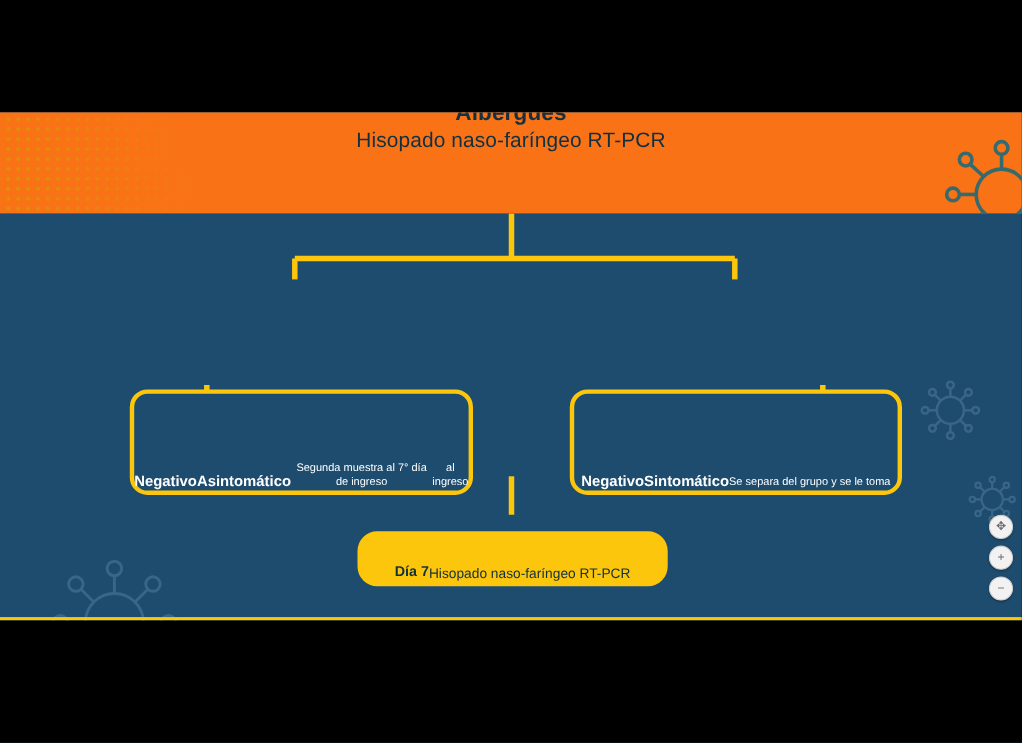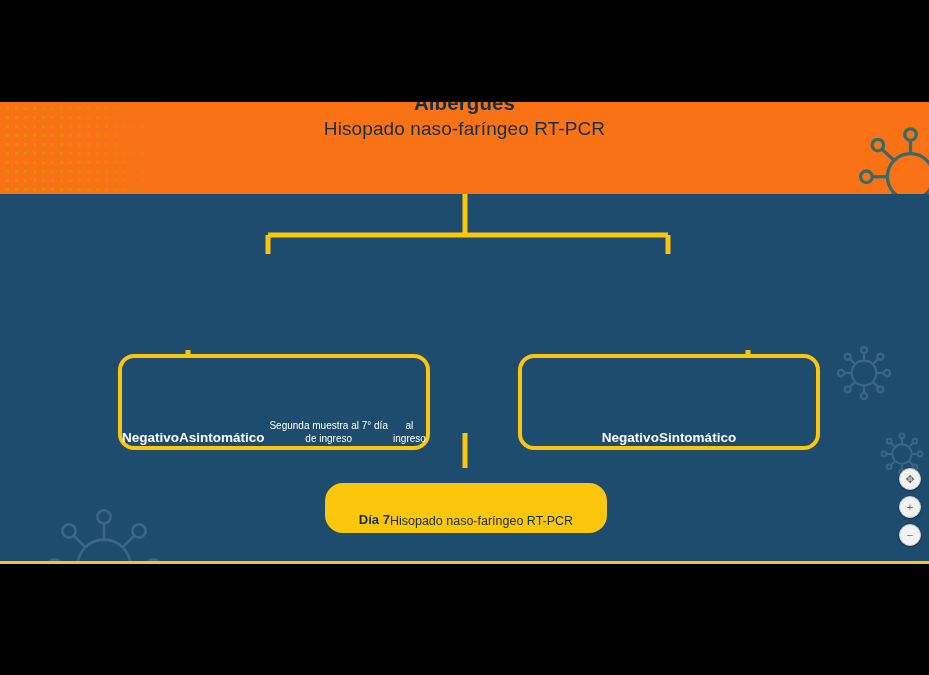--- a/index.html
+++ b/index.html
@@ -174,20 +174,21 @@
   <div class="node dark" id="node-neg-asint">
     <div class="n-title">Negativo</div>
     <div class="n-title">Asintomático</div>
     <div class="n-body">Segunda muestra al 7° día de ingreso</div>
     <div class="n-body">al ingreso</div>
   </div>
 
   <div class="node dark" id="node-neg-sint">
     <div class="n-title">Negativo</div>
     <div class="n-title">Sintomático</div>
+    <div class="n-body">Se separa del grupo y se le toma</div>
   </div>
 
   <div class="node solid" id="node-dia7">
     <div class="n-title">Día 7</div>
     <div class="n-body">Hisopado naso-faríngeo RT-PCR</div>
   </div>
 
   <div id="header-band">
     <div id="halftone"></div>
 

